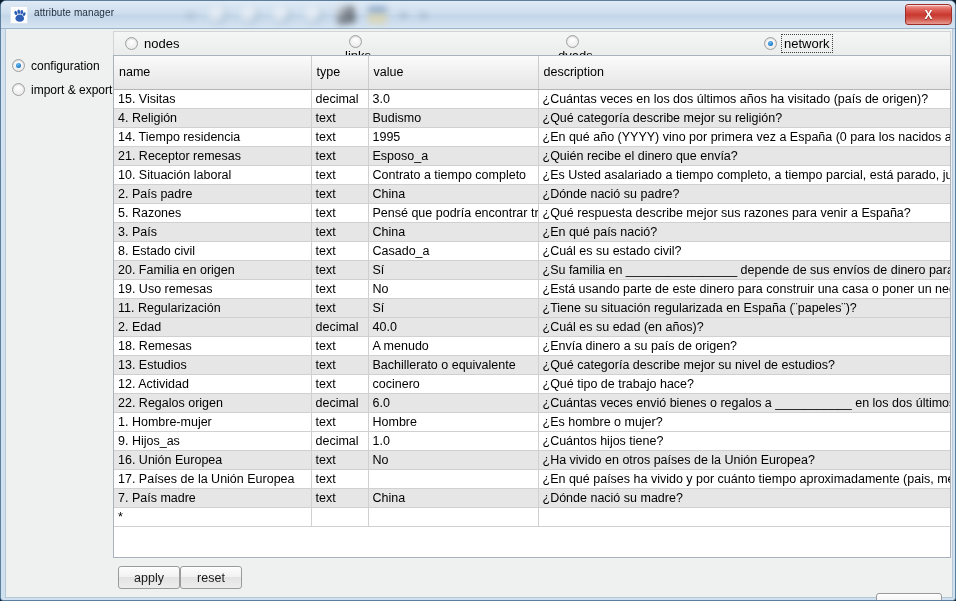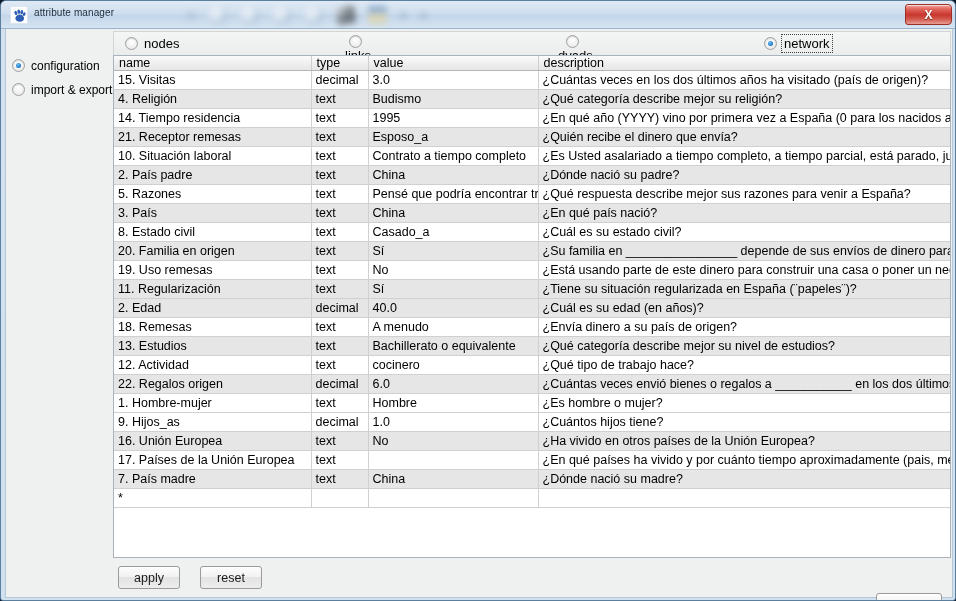--- a/index.html
+++ b/index.html
@@ -134,21 +134,21 @@
     overflow: hidden;
   }
   table.grid {
     border-collapse: collapse;
     table-layout: fixed;
     width: 836px;
     font-size: 12.5px;
     color: #000;
   }
   table.grid th {
-    height: 14px;
+    height: 33px;
     background: linear-gradient(180deg,#fbfbfb 0%, #efefef 52%, #e6e6e6 100%);
     border-right: 1px solid #cdcdcd;
     border-bottom: 1px solid #b5b5b5;
     text-align: left;
     font-weight: normal;
     padding: 0 0 0 5px;
     white-space: nowrap;
     overflow: hidden;
   }
   table.grid td {
@@ -177,21 +177,21 @@
     border: 1px solid #9a9a9a;
     border-radius: 3px;
     font-size: 12.5px;
     color: #1a1a1a;
     font-family: "Liberation Sans", sans-serif;
     cursor: pointer;
     box-shadow: inset 0 1px 0 #ffffff;
   }
   .btn-row {
     position: absolute; left: 112px; top: 537px;
-    display: flex; gap: 20px;
+    display: flex; gap: 0;
   }
   .close-area {
     position: absolute; right: 10px; top: 564px;
   }
   .btn.close-wide { min-width: 66px; }
 </style>
 </head>
 <body>
 
 <div class="window">

